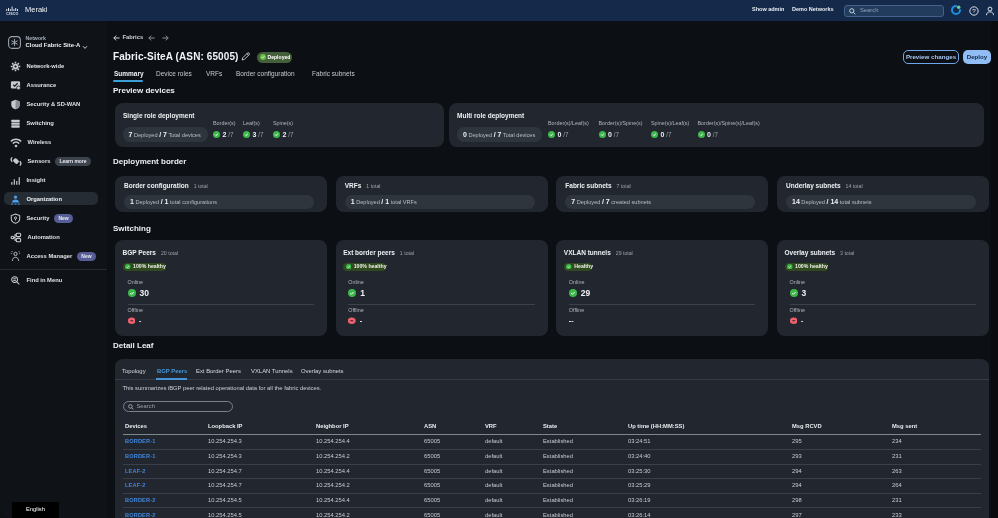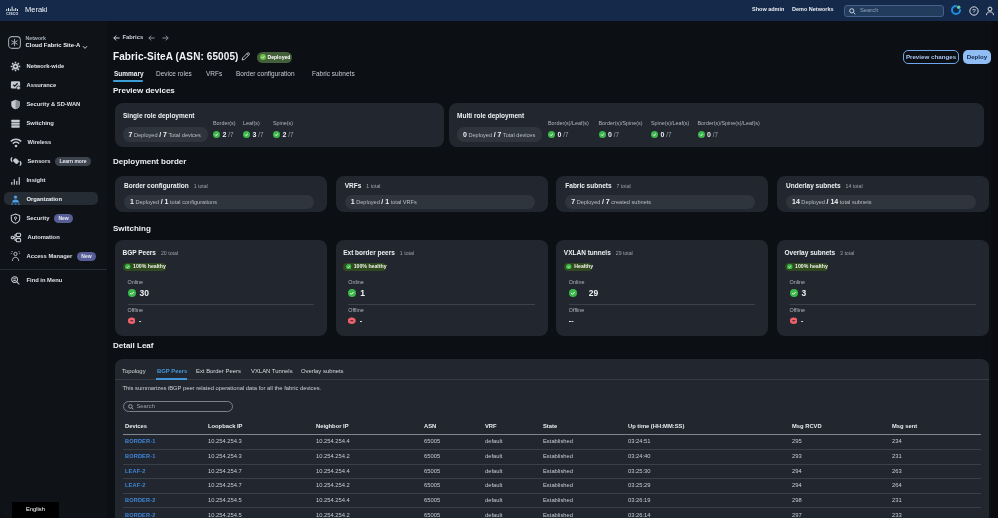--- a/index.html
+++ b/index.html
@@ -387,21 +387,21 @@
           <path d="M2.2 4.1l1.2 1.2 2.3-2.3" stroke="#fff" stroke-width="1" fill="none"></path>
         </svg>
         <span style="color:#edf3e8;font-size:5.2px;font-weight:bold;margin-left:2.5px;">Healthy</span>
       </div>
     <div class="abs stat-label" style="left:12.5px;top:40.5px;">Online</div>
     <div class="abs" style="left:12.5px;top:49.5px;display:flex;align-items:center;">
         <svg width="8" height="8" viewBox="0 0 8 8">
           <circle cx="4" cy="4" r="4" fill="#3cb84a"></circle>
           <path d="M2.2 4.1l1.2 1.2 2.3-2.3" stroke="#fff" stroke-width="1" fill="none"></path>
         </svg>
-        <b style="color:#eef1f4;font-size:8.5px;margin-left:12px;">29</b>
+        <b style="color:#eef1f4;font-size:8.5px;margin-left:4px;">29</b>
       </div>
     <div class="abs" style="left:12.5px;top:64px;width:186.5px;height:1px;background:#3b424b;"></div>
     <div class="abs stat-label" style="left:12.5px;top:68.5px;">Offline</div>
     <div class="abs" style="left:12.5px;top:77px;display:flex;align-items:center;">
         <span style="color:#eef1f4;font-size:7px;font-weight:bold;">--</span>
       </div>
   </div>
   <div class="card" style="left:670px;top:218.5px;width:212px;height:96.5px;">
     <div class="abs" style="left:7.5px;top:10px;white-space:nowrap;font-size:6.5px;line-height:1;"><span class="cardtitle">Overlay subnets</span><span style="color:#9ba2ac;font-size:5.2px;margin-left:5px;">3 total</span></div>
     <div class="abs" style="left:7.5px;top:23px;width:43px;height:8px;background:#31491f;border-radius:4px;display:flex;align-items:center;white-space:nowrap;">

